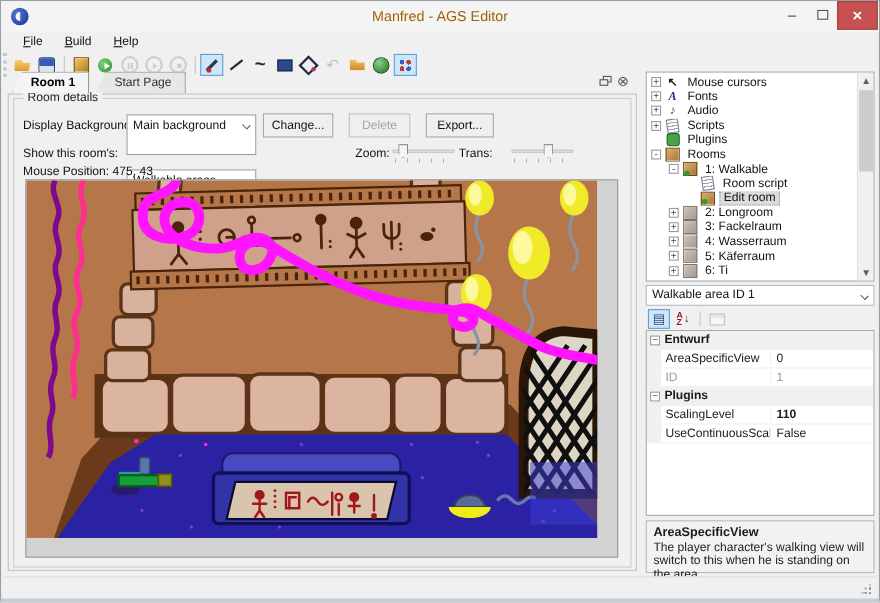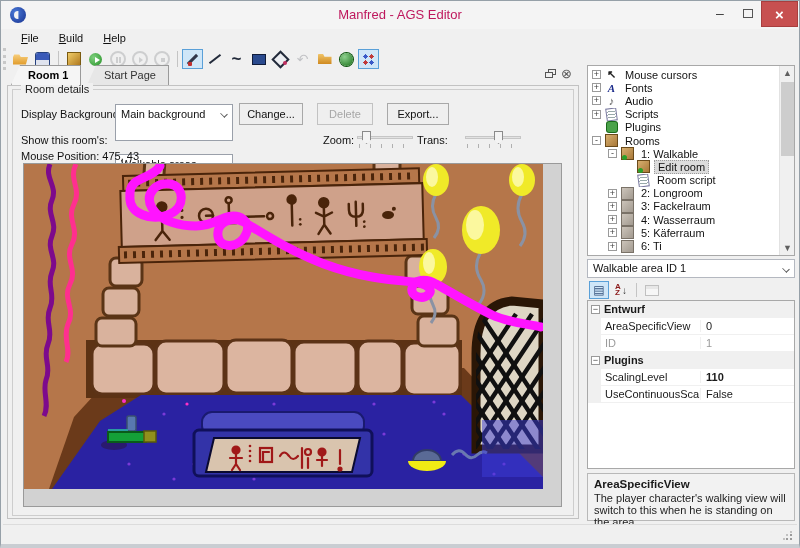--- a/index.html
+++ b/index.html
@@ -7,21 +7,21 @@
   body { font-family:"Liberation Sans", sans-serif; font-size:11px; color:#1a1a1a; background:#e8e8e8; }
   #win { position:absolute; left:0; top:0; width:800px; height:548px; background:#f0f0f0;
          border:1px solid #96a0a8; border-bottom:4px solid #c9cdd2; overflow:hidden; }
 
   
   #titlebar { position:absolute; left:0; top:0; width:798px; height:28px; background:#f4f4f4; }
   #ags-logo { position:absolute; left:9px; top:6px; width:16px; height:16px; border-radius:50%;
               background:radial-gradient(circle at 35% 35%, #4a7ad8, #16308e); }
   #ags-logo::after { content:""; position:absolute; left:4px; top:4px; width:8px; height:8px;
               border-radius:50%; background:#f4f4f4; clip-path:polygon(0 0,55% 0,55% 100%,0 100%); }
-  #title-text { position:absolute; left:0; right:0; top:6px; text-align:center; font-size:13px; color:#be185d; }
+  #title-text { position:absolute; left:0; right:0; top:6px; text-align:center; font-size:13px; color:#a16207; }
   .capbtn { position:absolute; top:0; height:24px; display:flex; align-items:center; justify-content:center; color:#444; }
   #btn-min { left:706px; width:26px; font-size:14px; }
   #btn-max { left:734px; width:26px; }
   #btn-max i { display:block; width:10px; height:9px; border:1px solid #555; }
   #btn-close { left:760px; width:37px; height:26px; background:#c75050; border:1px solid #a83e3e;
                color:#fff; font-size:15px; font-weight:bold; }
 
   
   #menubar { position:absolute; left:4px; top:29px; width:790px; height:18px; display:flex; gap:4px; padding-left:8px; }
   .menu-item { padding:2px 8px; color:#111; }
@@ -436,27 +436,27 @@
           <span class="ticon ti-room"></span>
           <span class="tlabel">Rooms</span>
         </div>
         <div class="trow" style="padding-left: 20px;">
           <span class="texp">-</span>
           <span class="ticon ti-room-active"></span>
           <span class="tlabel">1: Walkable</span>
         </div>
         <div class="trow" style="padding-left: 36px;">
           <span class="texp none"></span>
+          <span class="ticon ti-script"></span>
+          <span class="tlabel">Room script</span>
+        </div>
+        <div class="trow" style="padding-left: 36px;">
+          <span class="texp none"></span>
           <span class="ticon ti-room-active"></span>
           <span class="tlabel sel">Edit room</span>
-        </div>
-        <div class="trow" style="padding-left: 36px;">
-          <span class="texp none"></span>
-          <span class="ticon ti-script"></span>
-          <span class="tlabel">Room script</span>
         </div>
         <div class="trow" style="padding-left: 20px;">
           <span class="texp">+</span>
           <span class="ticon ti-room-gray"></span>
           <span class="tlabel">2: Longroom</span>
         </div>
         <div class="trow" style="padding-left: 20px;">
           <span class="texp">+</span>
           <span class="ticon ti-room-gray"></span>
           <span class="tlabel">3: Fackelraum</span>

